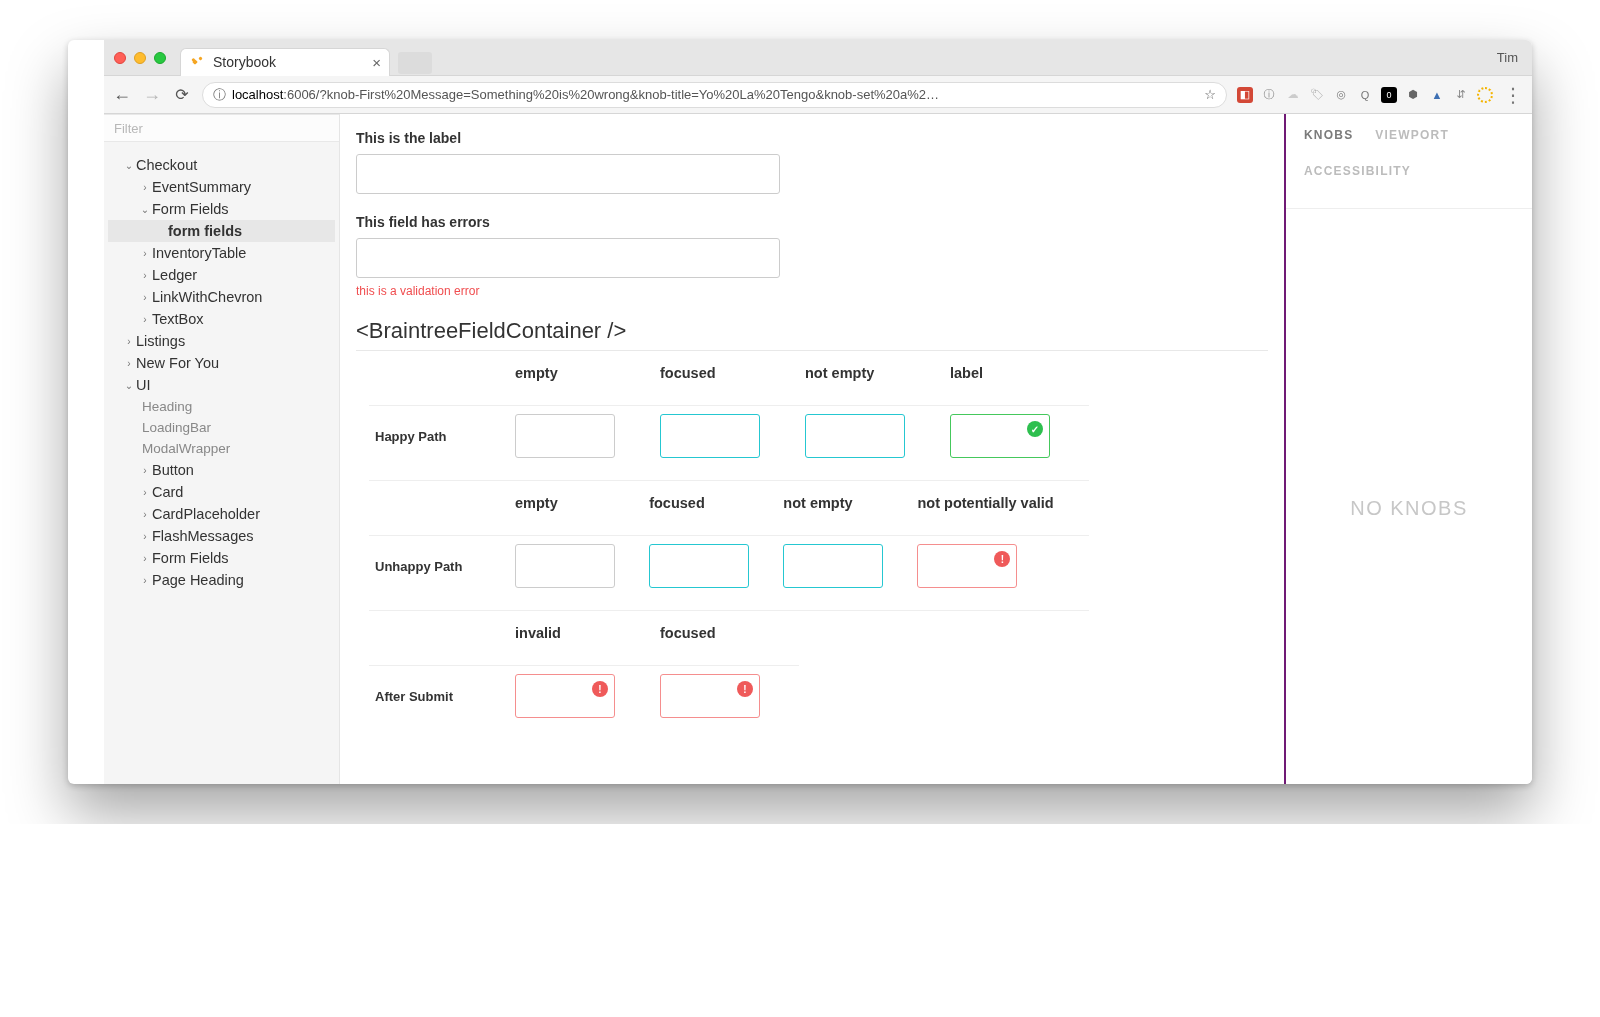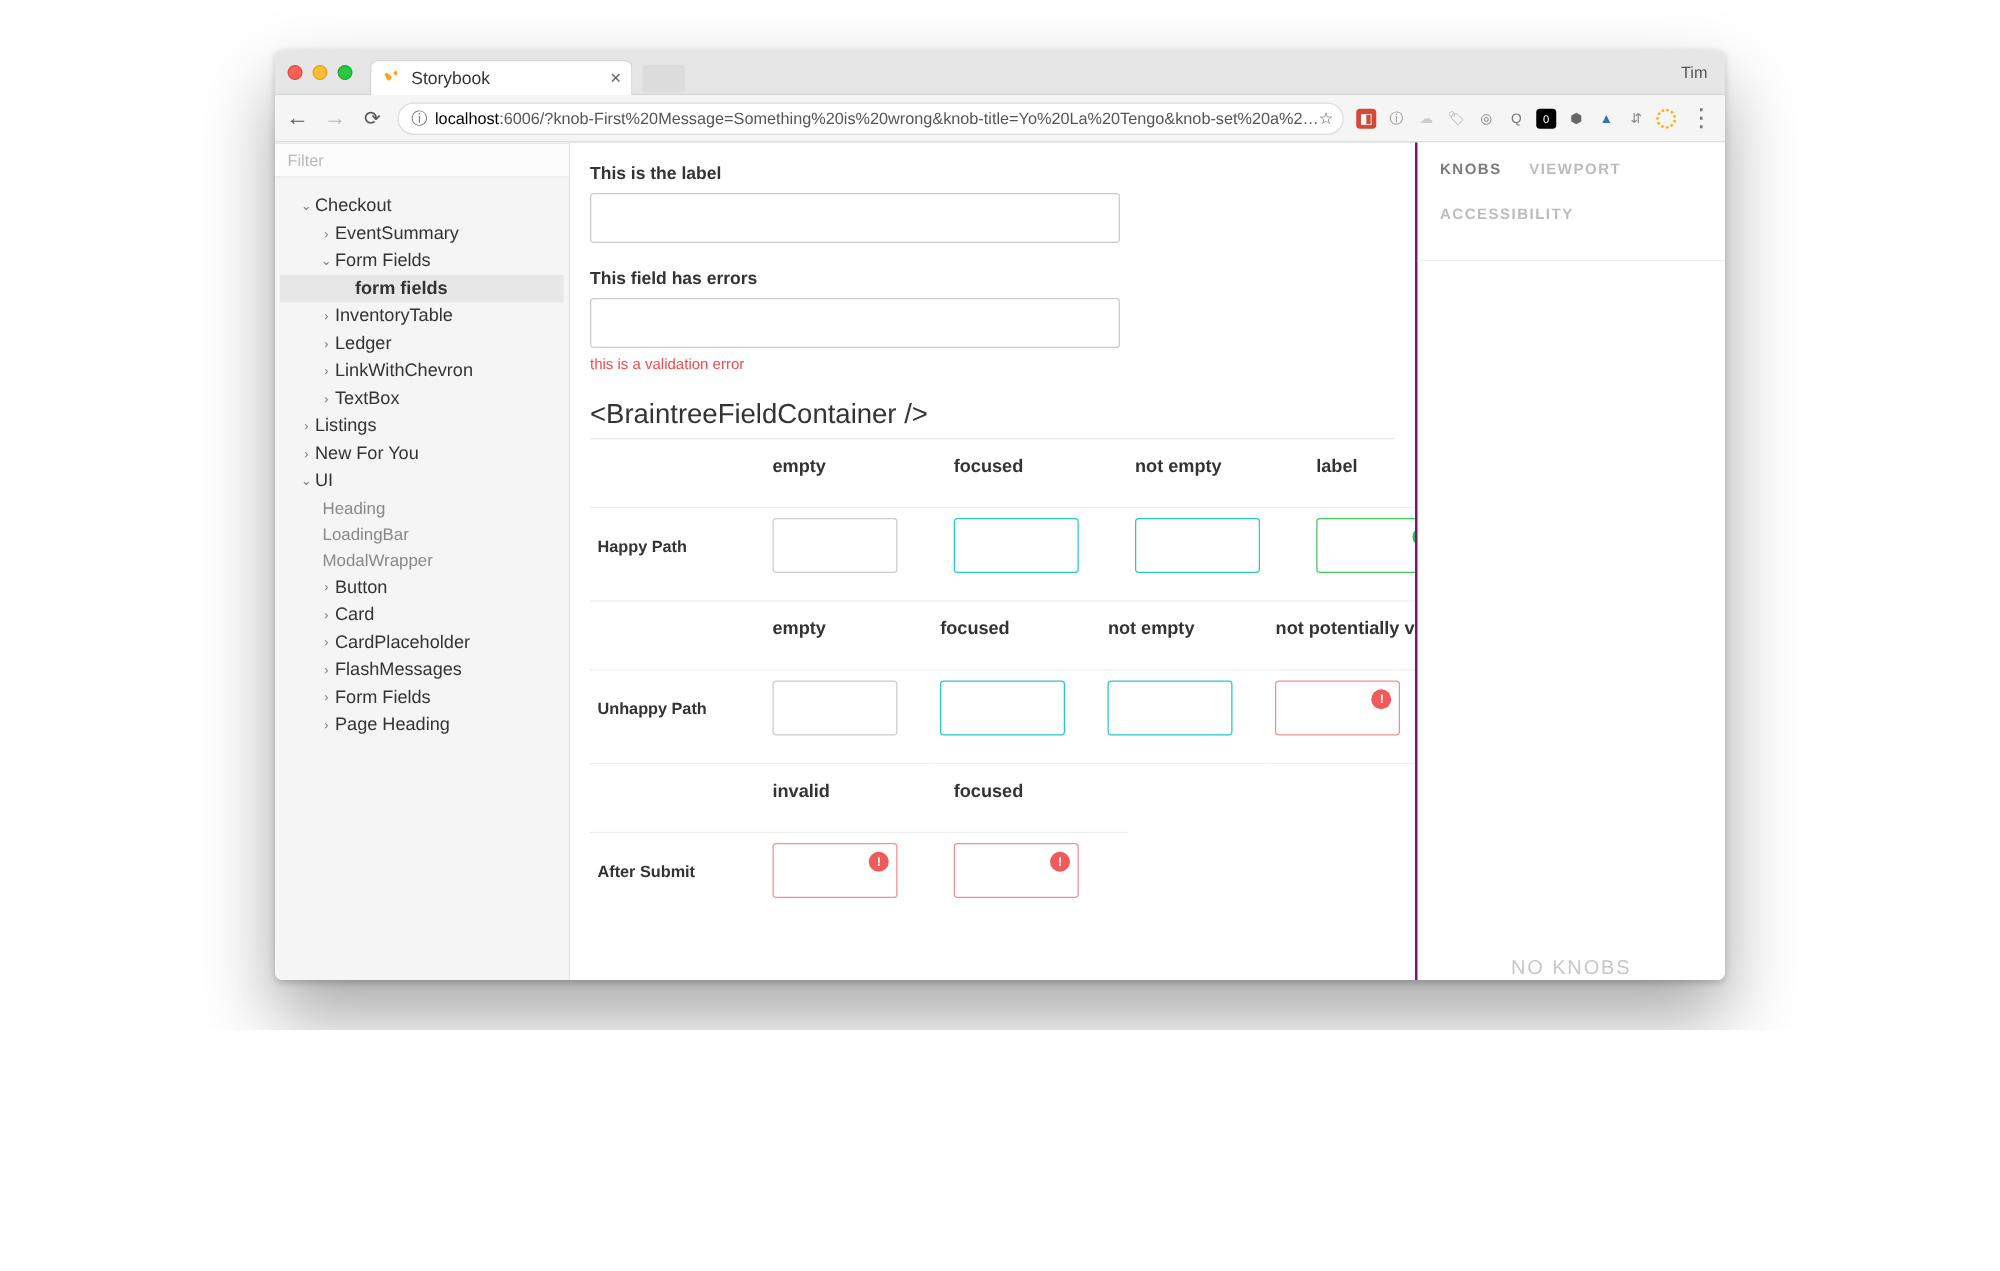--- a/index.html
+++ b/index.html
@@ -1,22 +1,23 @@
 <!DOCTYPE html>
 <html><head>
 <meta charset="utf-8">
 <style>
   * { box-sizing: border-box; margin: 0; padding: 0; }
   body { background: #fff; font-family: -apple-system, BlinkMacSystemFont, "Segoe UI", Helvetica, Arial, sans-serif; font-size: 14px; color: #333; }
 
   .outer-wrap { padding: 40px; }
   .window {
-    width: 1160px; margin: 0 auto; border-radius: 6px; overflow: hidden;
+    width: 1464px; margin: 0 auto; border-radius: 6px; overflow: hidden;
     box-shadow: 0 30px 60px rgba(0,0,0,0.35), 0 2px 6px rgba(0,0,0,0.2);
     background: #fff;
+    padding-left: 36px;
   }
 
   
   .titlebar {
     height: 36px; background: #e6e6e6; display: flex; align-items: center;
     padding: 0 10px; border-bottom: 1px solid #d6d6d6; position: relative;
   }
   .traffic { display: flex; gap: 8px; margin-right: 14px; }
   .light { width: 12px; height: 12px; border-radius: 50%; }
   .light.red { background:#ff5f57; border:1px solid #e1453e; }
@@ -72,39 +73,39 @@
   
   .main { flex:1; padding:16px 16px 16px 16px; overflow:auto; }
   .field-block { margin-bottom:20px; }
   .flabel { font-weight:700; font-size:14px; margin-bottom:8px; }
   .finput { width:424px; height:40px; border:1px solid #ccc; border-radius:3px; }
   .ferror { color:#f04d4f; font-size:12px; margin-top:6px; }
 
   h2.section { font-size:22px; font-weight:400; margin:16px 0 6px; color:#333; }
   hr.divider { border:none; border-top:1px solid #e8e8e8; margin:0; }
 
-  table.states { width:720px; border-collapse:collapse; }
+  table.states { width:720px; border-collapse:collapse;margin-left:13px; }
   table.states th { text-align:left; font-weight:700; font-size:14.5px; padding:14px 6px 24px; }
   table.states td { padding:8px 6px 22px; vertical-align:middle; }
   table.states tr { border-bottom:1px solid #eee; }
   table.states td.rowname { font-weight:700; font-size:13px; width:140px; }
 
   .fstate { width:100px; height:44px; border:1.5px solid #ccc; border-radius:3px; position:relative; }
   .fstate.focus { border-color:#25c7d1; }
   .fstate.valid { border-color:#45c85c; }
   .fstate.error { border-color:#f58e8e; }
   .badge-ok, .badge-err { position:absolute; top:6px; right:6px; width:16px; height:16px; border-radius:50%; display:flex; align-items:center; justify-content:center; color:#fff; font-size:10px; font-weight:700; }
   .badge-ok { background:#2ebf4f; }
   .badge-err { background:#ef5a5a; }
 
   
   .addons { width:248px; border-left:2px solid #701a75; background:#fff; display:flex; flex-direction:column; }
   .addon-tabs { display:flex; flex-wrap:wrap; gap:22px; padding:14px 18px 0; font-size:12px; letter-spacing:1.2px; color:#bcbcbc; font-weight:600; }
   .addon-tabs span.active { color:#7b7b7b; }
-  .addon-body { flex:1; display:flex; align-items:flex-end; justify-content:center; padding-top:24px; color:#c7c7c7; font-size:16px; letter-spacing:1.5px; font-weight:500; border-top:1px solid #eee; margin-top:30px; }
+  .addon-body { flex:1; display:flex; align-items:center; justify-content:center; padding-top:24px; color:#c7c7c7; font-size:20px; letter-spacing:1.5px; font-weight:500; border-top:1px solid #eee; margin-top:30px; }
 
   .favicon { width:14px; height:14px; position:relative; }
   .favicon::before, .favicon::after { content:''; position:absolute; width:4px; height:4px; background:#f5a623; border-radius:1px; transform:rotate(45deg); }
   .favicon::before { left:2px; top:5px; }
   .favicon::after { left:8px; top:2px; box-shadow: -4px 6px 0 #f5a623; width:3px; height:3px; }
 </style>
 </head>
 <body>
 
 <div class="outer-wrap">

